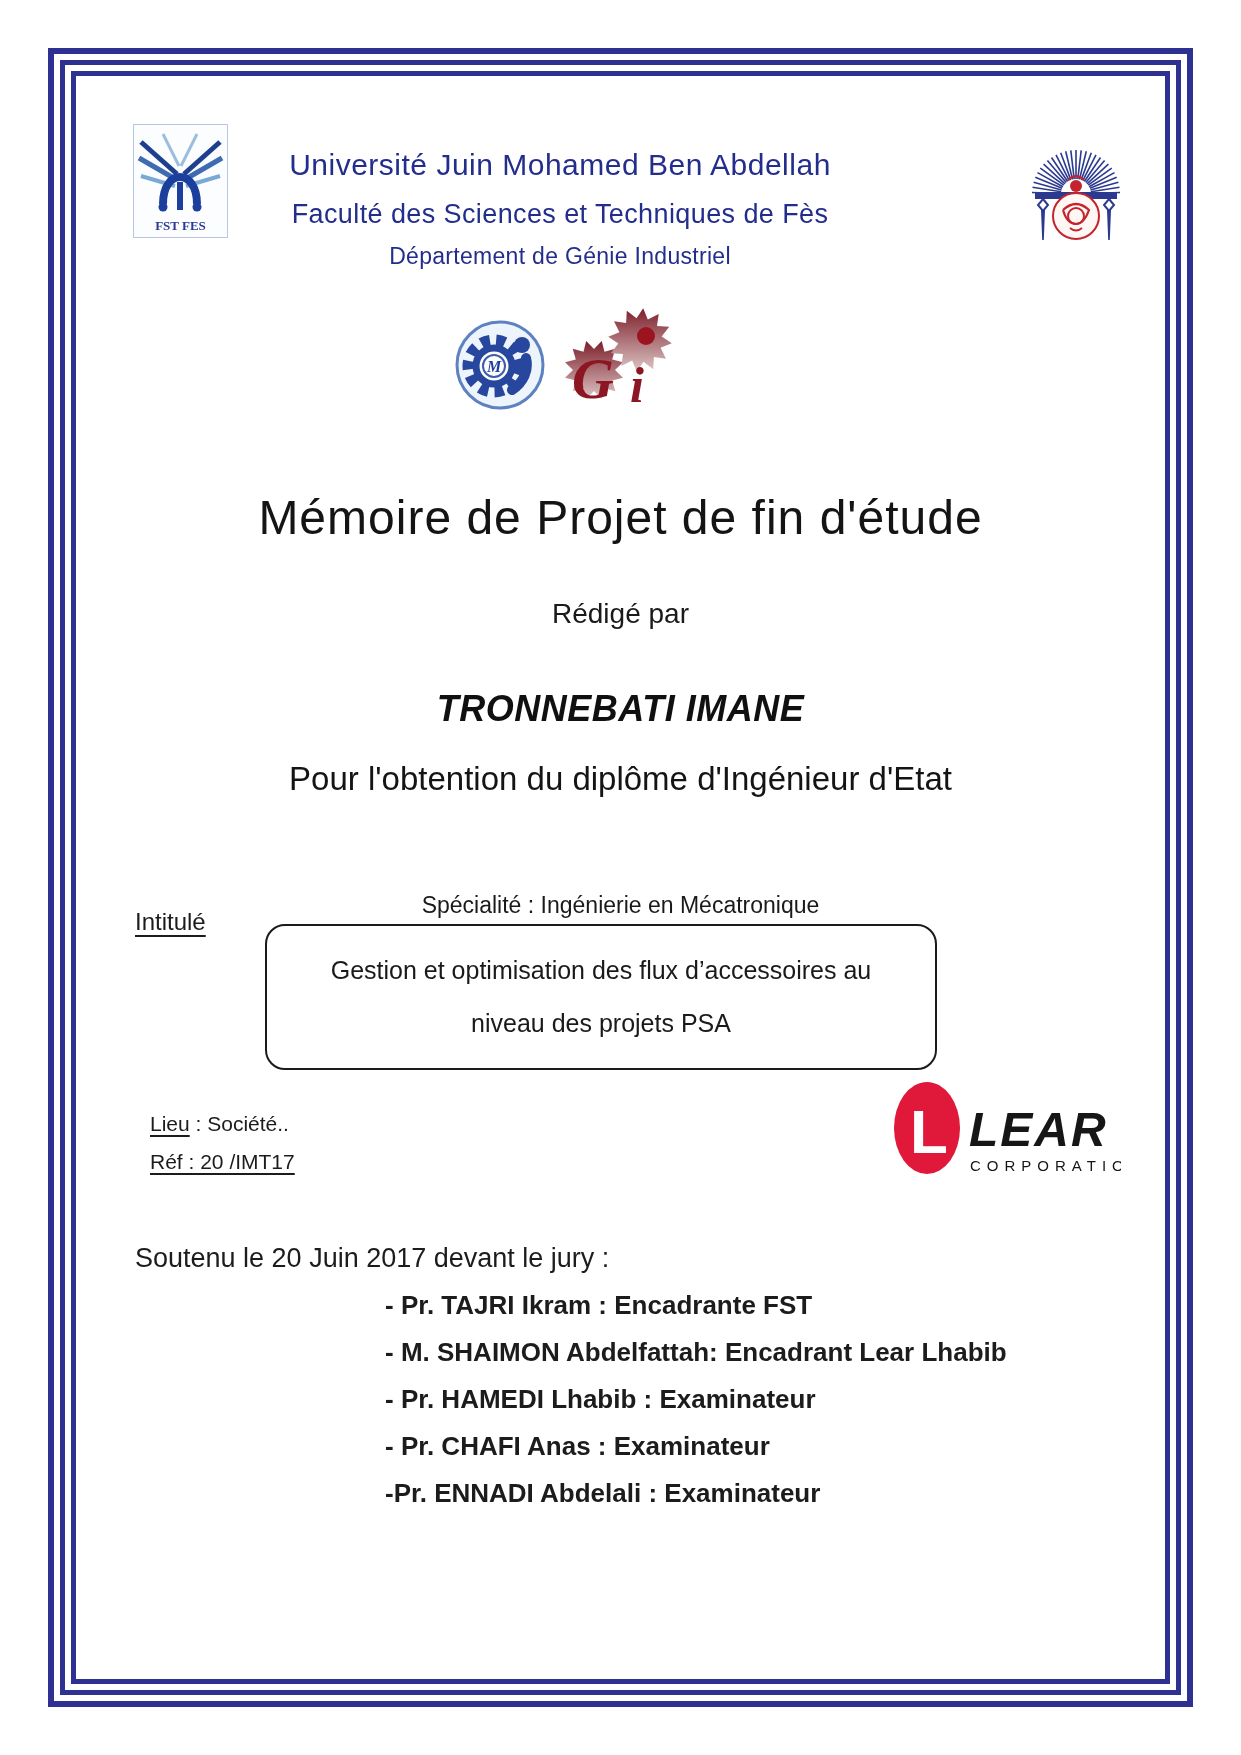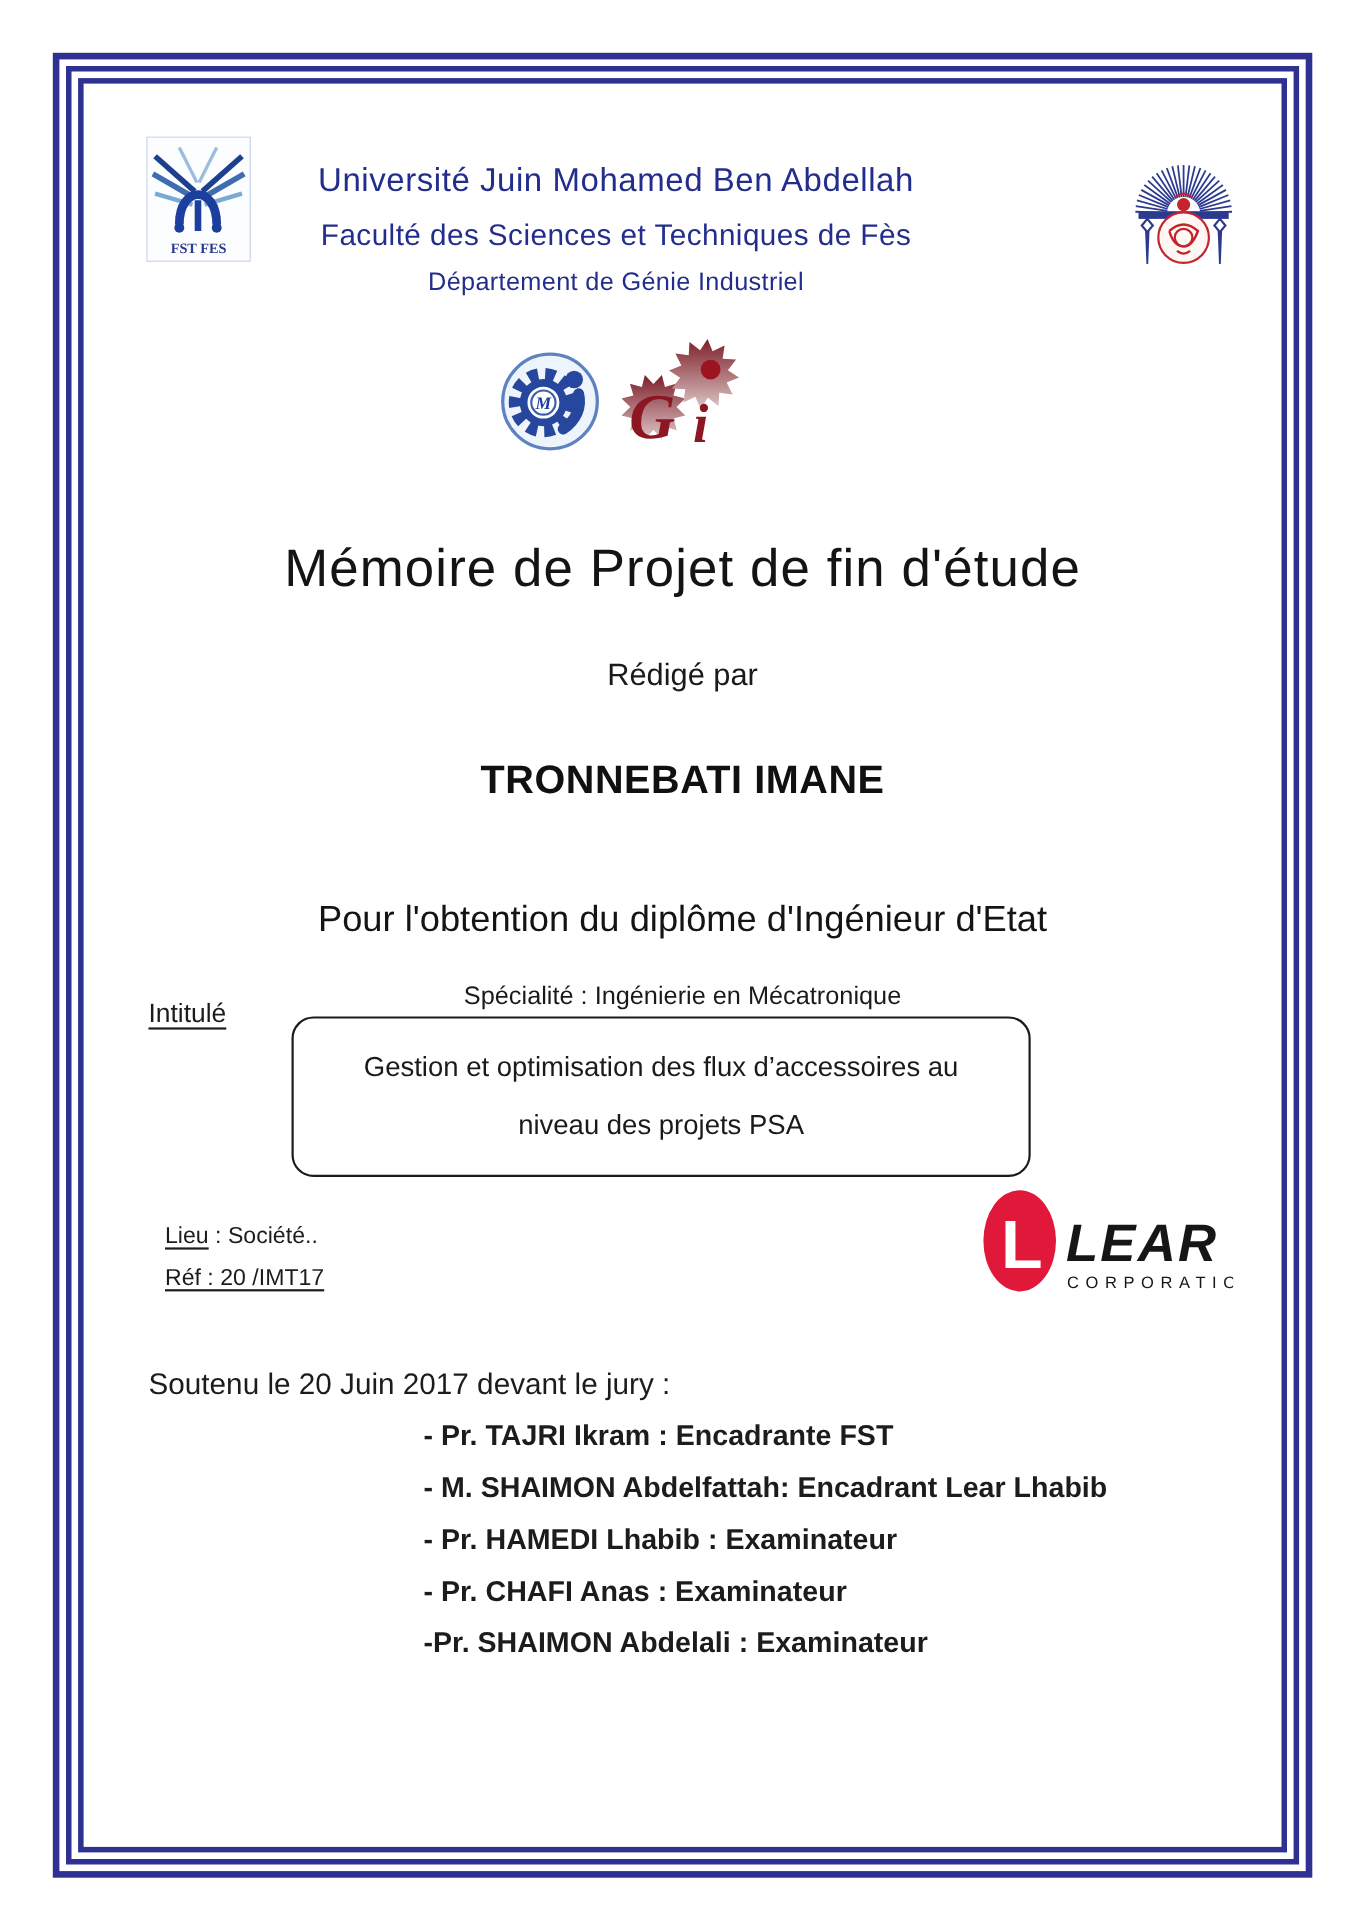--- a/index.html
+++ b/index.html
@@ -16,22 +16,22 @@
   .abs { position:absolute; }
   .ctr { left:0; width:100%; text-align:center; }
 
   .hdr-block { position:absolute; left:240px; top:146px; width:640px; text-align:center; color:#232e8c; }
   .hdr-university { font-size:30px; line-height:38px; margin-bottom:13px; letter-spacing:0.5px; }
   .hdr-faculty    { font-size:27px; line-height:34px; margin-bottom:11px; letter-spacing:0.4px; }
   .hdr-department { font-size:23px; line-height:28px; letter-spacing:0.3px; }
 
   .main-title   { top:490px; font-size:48px; letter-spacing:1px; color:#141414; }
   .byline       { top:598px; font-size:28px; color:#1a1a1a; }
-  .author-name  { top:688px; font-size:36px; font-weight:bold; letter-spacing:0.5px; color:#101010; }
-  .degree-line  { top:816px; font-size:33px; color:#141414; }
+  .author-name  { top:688px; font-size:36px; font-weight:bold; letter-spacing:0.5px; color:#101010;font-style:italic; }
+  .degree-line  { top:760px; font-size:33px; color:#141414; }
   .specialty    { top:892px; font-size:23px; color:#1a1a1a; }
 
   .subject-label { left:135px; top:908px; font-size:24px; text-decoration:underline; text-underline-offset:5px; }
   .subject-box {
     left:265px; top:924px; width:668px; height:142px;
     border:2px solid #1b1b1b; border-radius:20px;
     display:flex; flex-direction:column; justify-content:center; gap:24px;
     text-align:center; font-size:25px; color:#1a1a1a;
   }
 
@@ -168,16 +168,16 @@
     <text x="76" y="66" font-size="48" font-style="italic" font-weight="bold" letter-spacing="2" fill="#161616" font-family="Liberation Sans, sans-serif">LEAR</text>
     <text x="77" y="91" font-size="15" letter-spacing="6" fill="#161616" font-family="Liberation Sans, sans-serif">CORPORATION</text>
   </svg>
 
   <div class="abs defense-line">Soutenu le 20 Juin 2017 devant le jury :</div>
   <ul class="abs jury-list">
     <li>- Pr. TAJRI Ikram : Encadrante FST</li>
     <li>- M. SHAIMON Abdelfattah: Encadrant Lear Lhabib</li>
     <li>- Pr. HAMEDI Lhabib : Examinateur</li>
     <li>- Pr. CHAFI Anas : Examinateur</li>
-    <li>-Pr. SHAIMON Abdelali : Examinateur</li>
+    <li>-Pr. ENNADI Abdelali : Examinateur</li>
   </ul>
 
 </div>
 
 </body></html>

